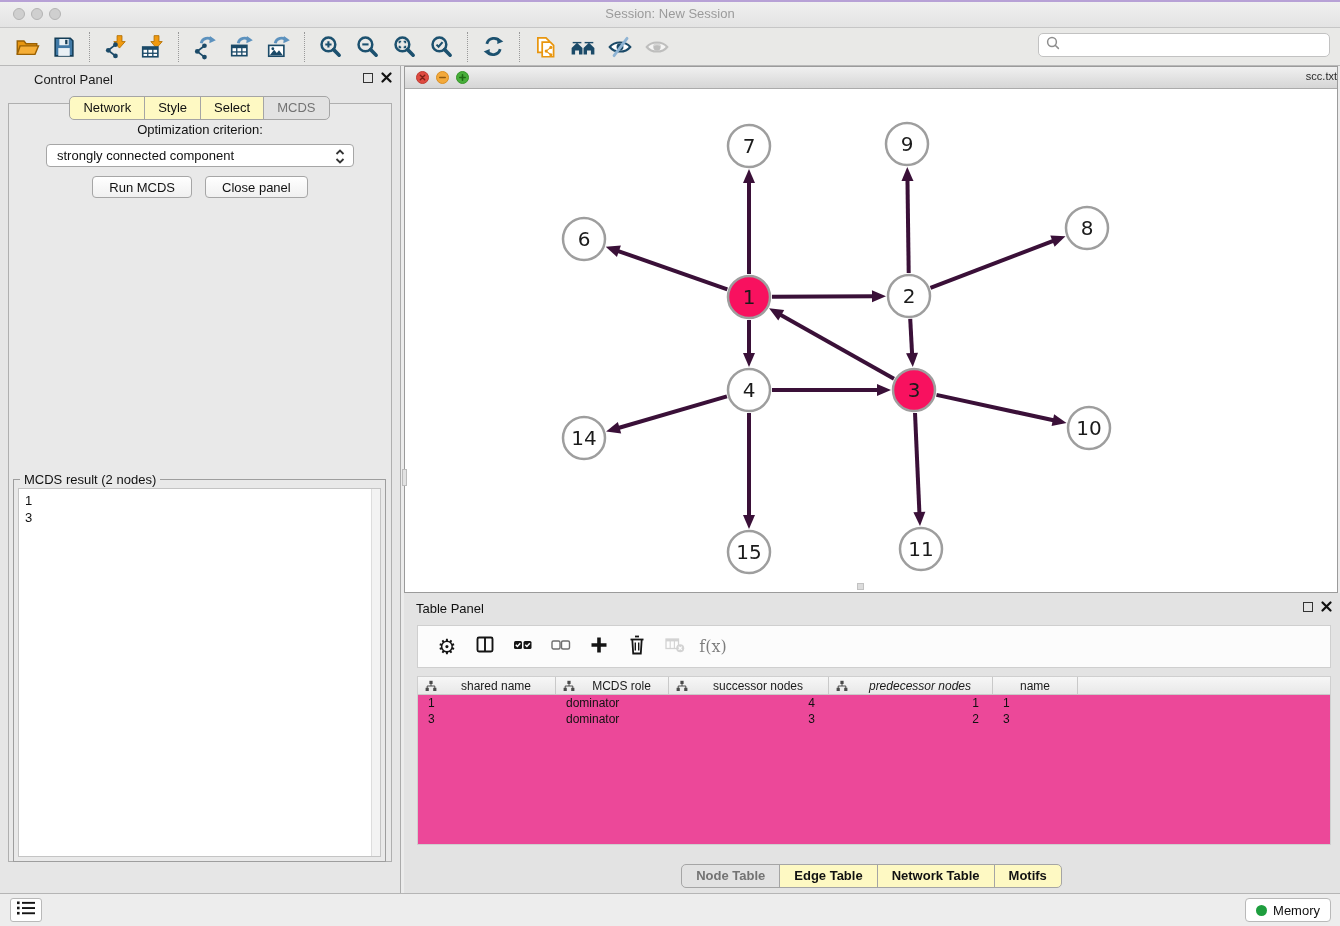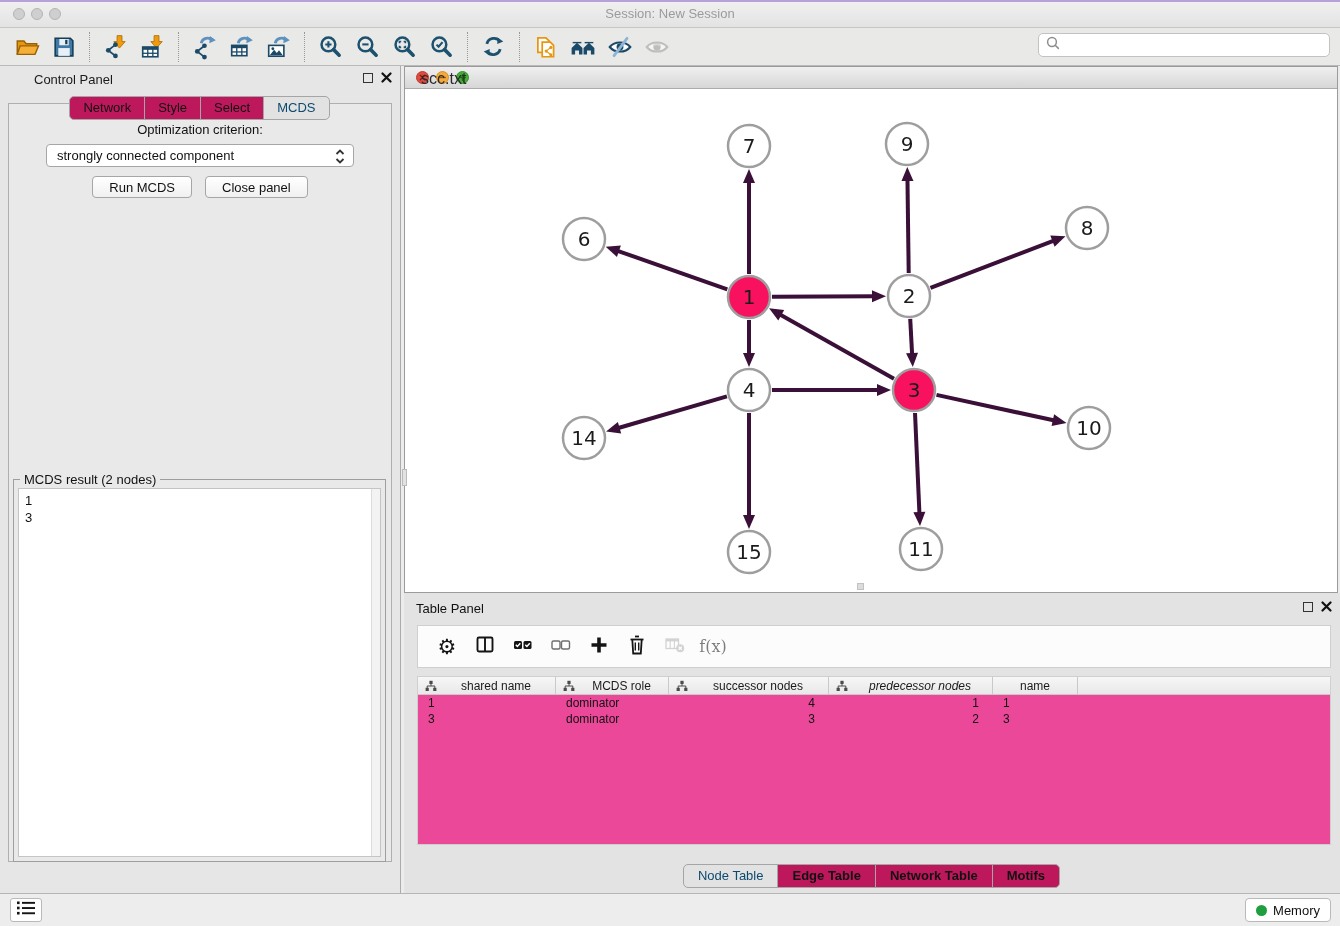--- a/index.html
+++ b/index.html
@@ -21,39 +21,39 @@
   #search-wrap { position:absolute; right:10px; top:5px; width:292px; height:24px; background:#fff; border:1px solid #C2C2C2; border-radius:5px; display:flex; align-items:center; padding-left:6px; }
   #search-wrap input { border:none; outline:none; flex:1; font-size:13px; height:20px; background:transparent; }
 
   
   #control-panel { position:absolute; left:0; top:66px; width:401px; height:827px; background:#E6E6E6; border-right:1px solid #ABABAB;padding-left:24px; }
   .panel-head { position:relative; height:26px; padding:6px 8px 0 10px; font-size:13px; color:#1a1a1a; }
   .panel-icons { position:absolute; right:8px; top:6px; display:flex; gap:8px; align-items:center; }
   .float-ico { width:10px; height:10px; border:1.6px solid #333; }
   .close-ico svg { display:block; }
   #cp-tabs { position:absolute; top:30px; left:0; right:0; display:flex; justify-content:center; z-index:2; }
-  .seg-tab { border:1px solid #A5A5A5; background:#be185d; padding:3px 13px 4px; font-size:13px; margin-left:-1px; color:#111; white-space:nowrap; }
+  .seg-tab { border:1px solid #A5A5A5; background:#fef9c3; padding:3px 13px 4px; font-size:13px; margin-left:-1px; color:#111; white-space:nowrap; }
   .seg-tab.first { border-radius:5px 0 0 5px; }
   .seg-tab.last  { border-radius:0 5px 5px 0; }
-  .seg-tab.active { background:#E2E2E2; color:#0c4a6e; }
+  .seg-tab.active { background:#E2E2E2; color:#737373; }
   #cp-box { position:absolute; left:8px; width:384px; top:37px; height:759px; border:1px solid #AFAFAF; background:#E9E9E9; }
   #opt-label { position:absolute; top:18px; left:0; right:0; text-align:center; font-size:13px; }
   #criterion { position:absolute; top:40px; left:37px; right:37px; height:23px; background:#fff; border:1px solid #A6A6A6; border-radius:4px; display:flex; align-items:center; font-size:13px; padding-left:10px; }
   #criterion .updown { position:absolute; right:6px; top:3px; }
   #cp-buttons { position:absolute; top:72px; left:0; right:0; display:flex; justify-content:center; gap:13px; }
   .pbtn { height:22px; border:1px solid #A6A6A6; border-radius:4px; background:linear-gradient(#FFFFFF,#F0F0F0); font-size:13px; font-family:"Liberation Sans",sans-serif; padding:0 16px; color:#111; }
   #result-box { position:absolute; left:4px; right:5px; top:375px; height:383px; border:1px solid #9E9E9E; background:#E9E9E9; }
   #result-title { position:absolute; top:-8px; left:6px; background:#E9E9E9; padding:0 4px; font-size:13px; }
   #result-area { position:absolute; left:4px; right:4px; top:8px; bottom:4px; background:#fff; border:1px solid #C4C4C4; font-size:13px; line-height:17px; padding:3px 6px; overflow:hidden; }
   #result-scroll { position:absolute; right:0; top:0; bottom:0; width:9px; background:#F3F3F3; border-left:1px solid #DDD; }
 
   
   #network-frame { position:absolute; left:404px; top:66px; width:934px; height:527px; border:1px solid #9B9B9B; background:#fff; }
   #net-titlebar { position:relative; height:22px; background:linear-gradient(#F0F0F0,#D6D6D6); border-bottom:1px solid #ABABAB; }
-  #net-title { position:absolute; left:16px; right:0; top:3px; text-align:left; font-size:16px; color:#2a2a2a; }
+  #net-title { position:absolute; left:0; right:0; top:3px; text-align:right; font-size:11px; color:#2a2a2a; }
   .tl { position:absolute; top:4px; width:13px; height:13px; border-radius:50%; }
   .tl svg { position:absolute; left:0; top:0; }
   #net-canvas { position:relative; width:932px; height:502px; background:#fff; overflow:hidden; }
   #net-canvas svg { display:block; }
   #left-grip { position:absolute; left:-3px; top:402px; width:5px; height:17px; background:#E2E2E2; border:1px solid #BBB; }
   #bottom-grip { position:absolute; left:452px; bottom:2px; width:7px; height:7px; background:#DCDCDC; border:1px solid #C2C2C2; }
 
   
   #table-panel { position:absolute; left:404px; top:593px; width:936px; height:300px; background:#E3E3E3; }
   #tp-head { position:relative; height:28px; padding:8px 8px 0 12px; font-size:13px; }
@@ -67,21 +67,21 @@
   .hcell { display:flex; align-items:center; border-right:1px solid #C9C9C9; font-size:12px; color:#1a1a1a; }
   .hcell .hicon { margin-left:7px; display:flex; }
   .hcell .hlabel { flex:1; text-align:center; padding:0 4px; }
   .hfill { flex:1; }
   .trow { display:flex; height:16px; font-size:12px; }
   .tcell { white-space:nowrap; overflow:hidden; padding-top:1px; }
   .tcell.left { text-align:left; padding-left:10px; }
   .tcell.right { text-align:right; padding-right:14px; }
   #tp-tabs { position:absolute; left:0; right:0; top:271px; display:flex; justify-content:center; }
   #tp-tabs .seg-tab { padding:3px 14px 4px; font-weight:bold; }
-  #tp-tabs .seg-tab.active { font-weight:normal; }
+  #tp-tabs .seg-tab.active { font-weight:bold; }
 
   
   #statusbar { position:absolute; left:0; top:893px; width:100%; height:33px; background:#EDEDED; border-top:1px solid #B5B5B5; }
   #list-btn { position:absolute; left:10px; top:4px; width:32px; height:24px; background:#fff; border:1px solid #B9B9B9; border-radius:3px; display:flex; align-items:center; justify-content:center; }
   #memory-btn { position:absolute; right:9px; top:4px; height:24px; background:#fff; border:1px solid #B9B9B9; border-radius:4px; display:flex; align-items:center; gap:6px; padding:0 10px; font-size:13px; }
   #memory-dot { width:11px; height:11px; border-radius:50%; }
 </style>
 </head>
 <body>
 

